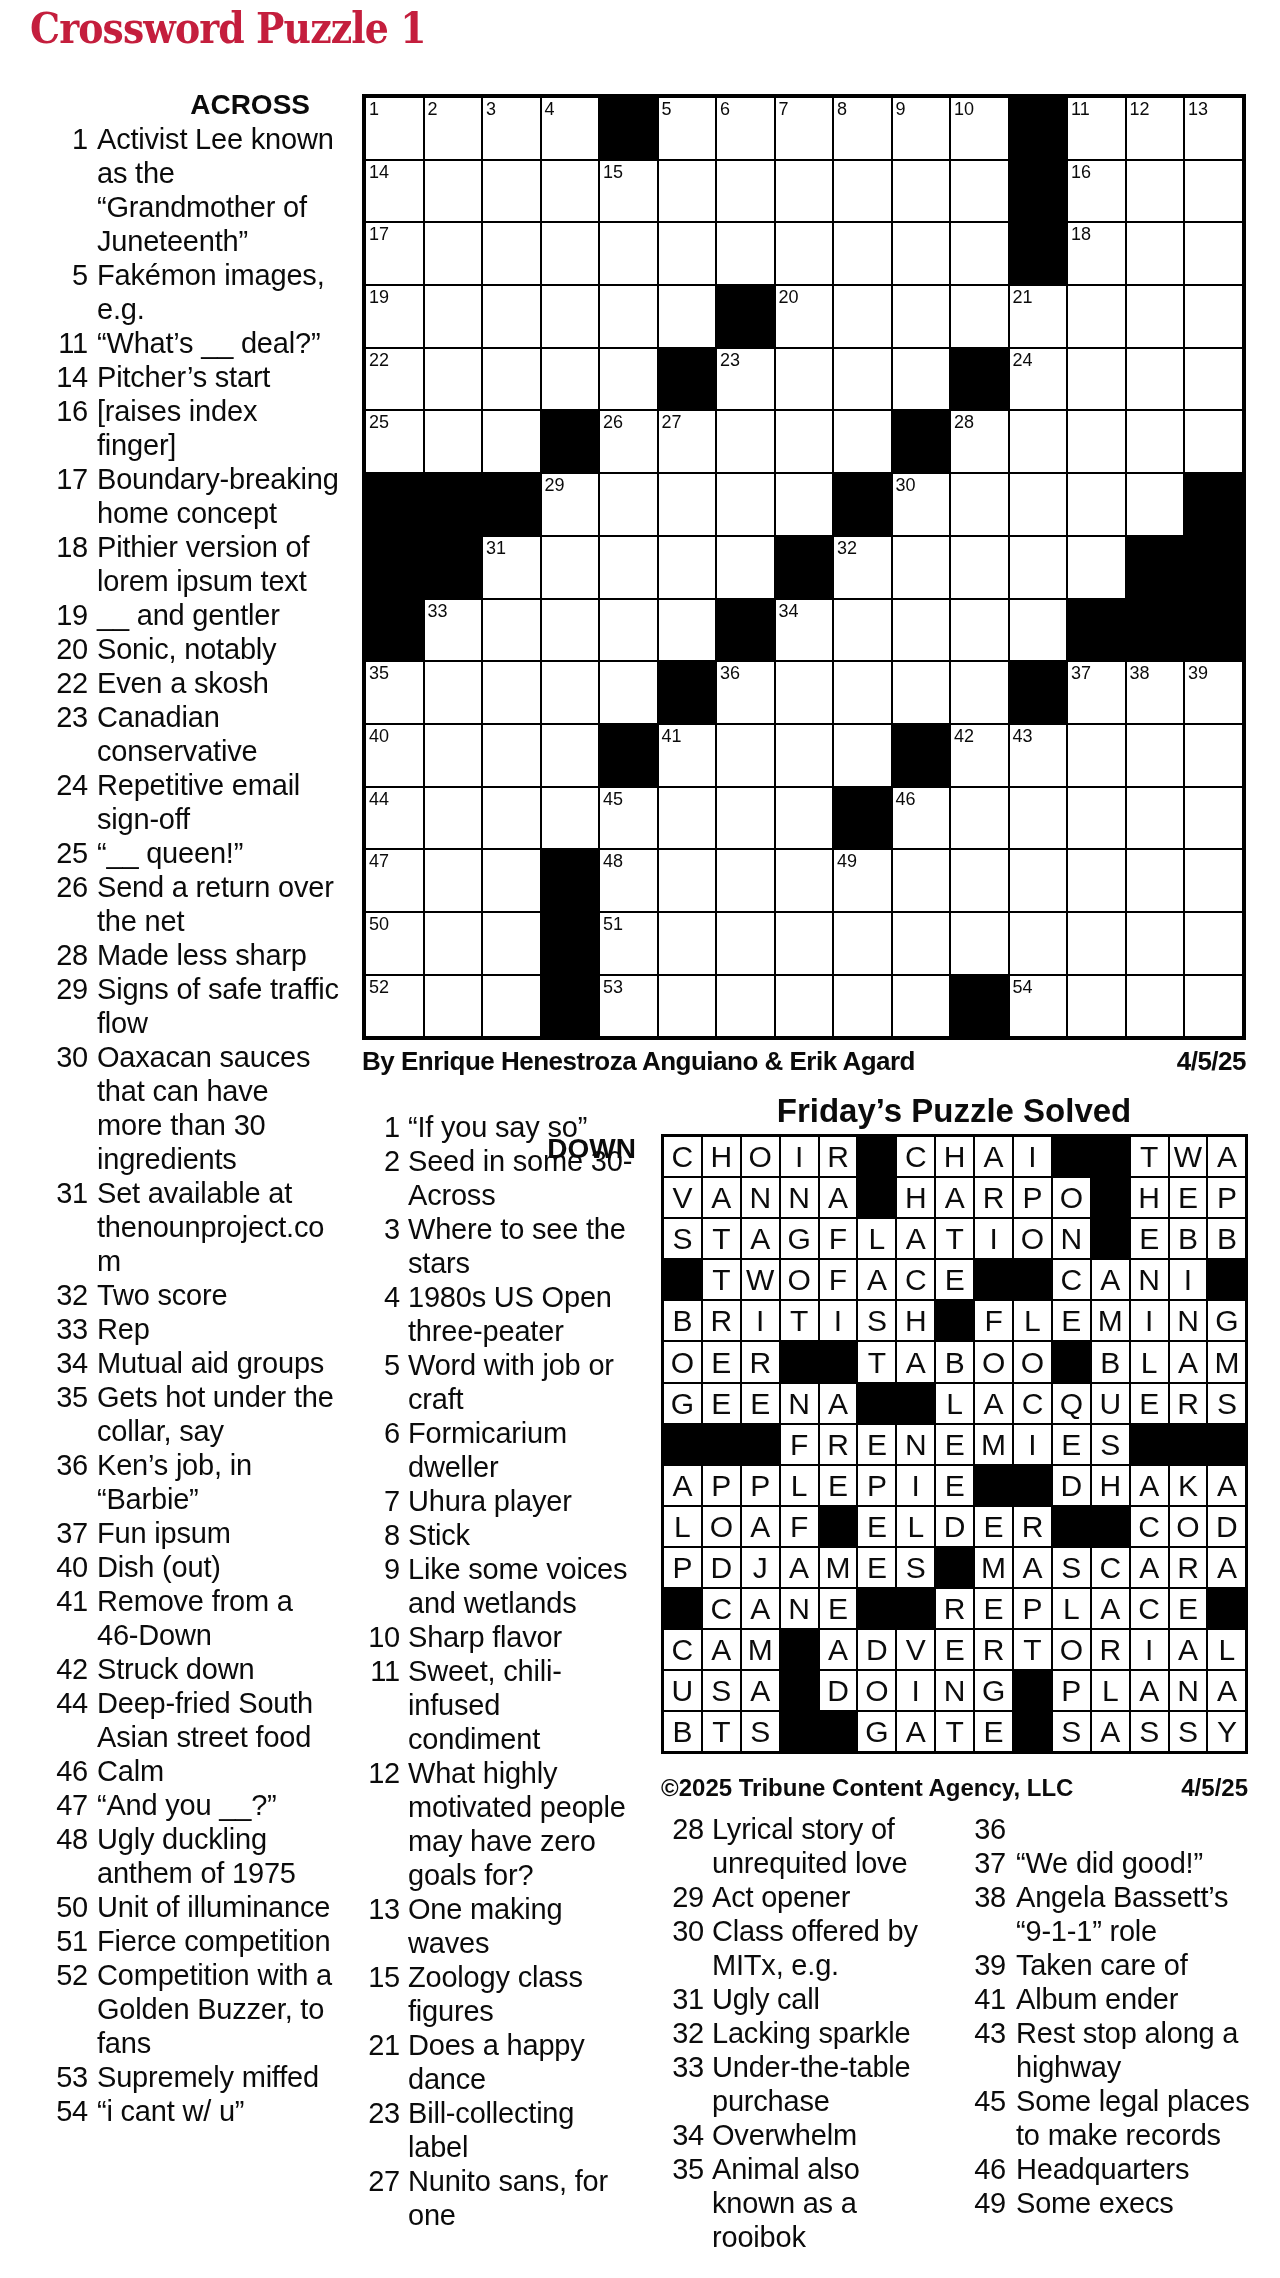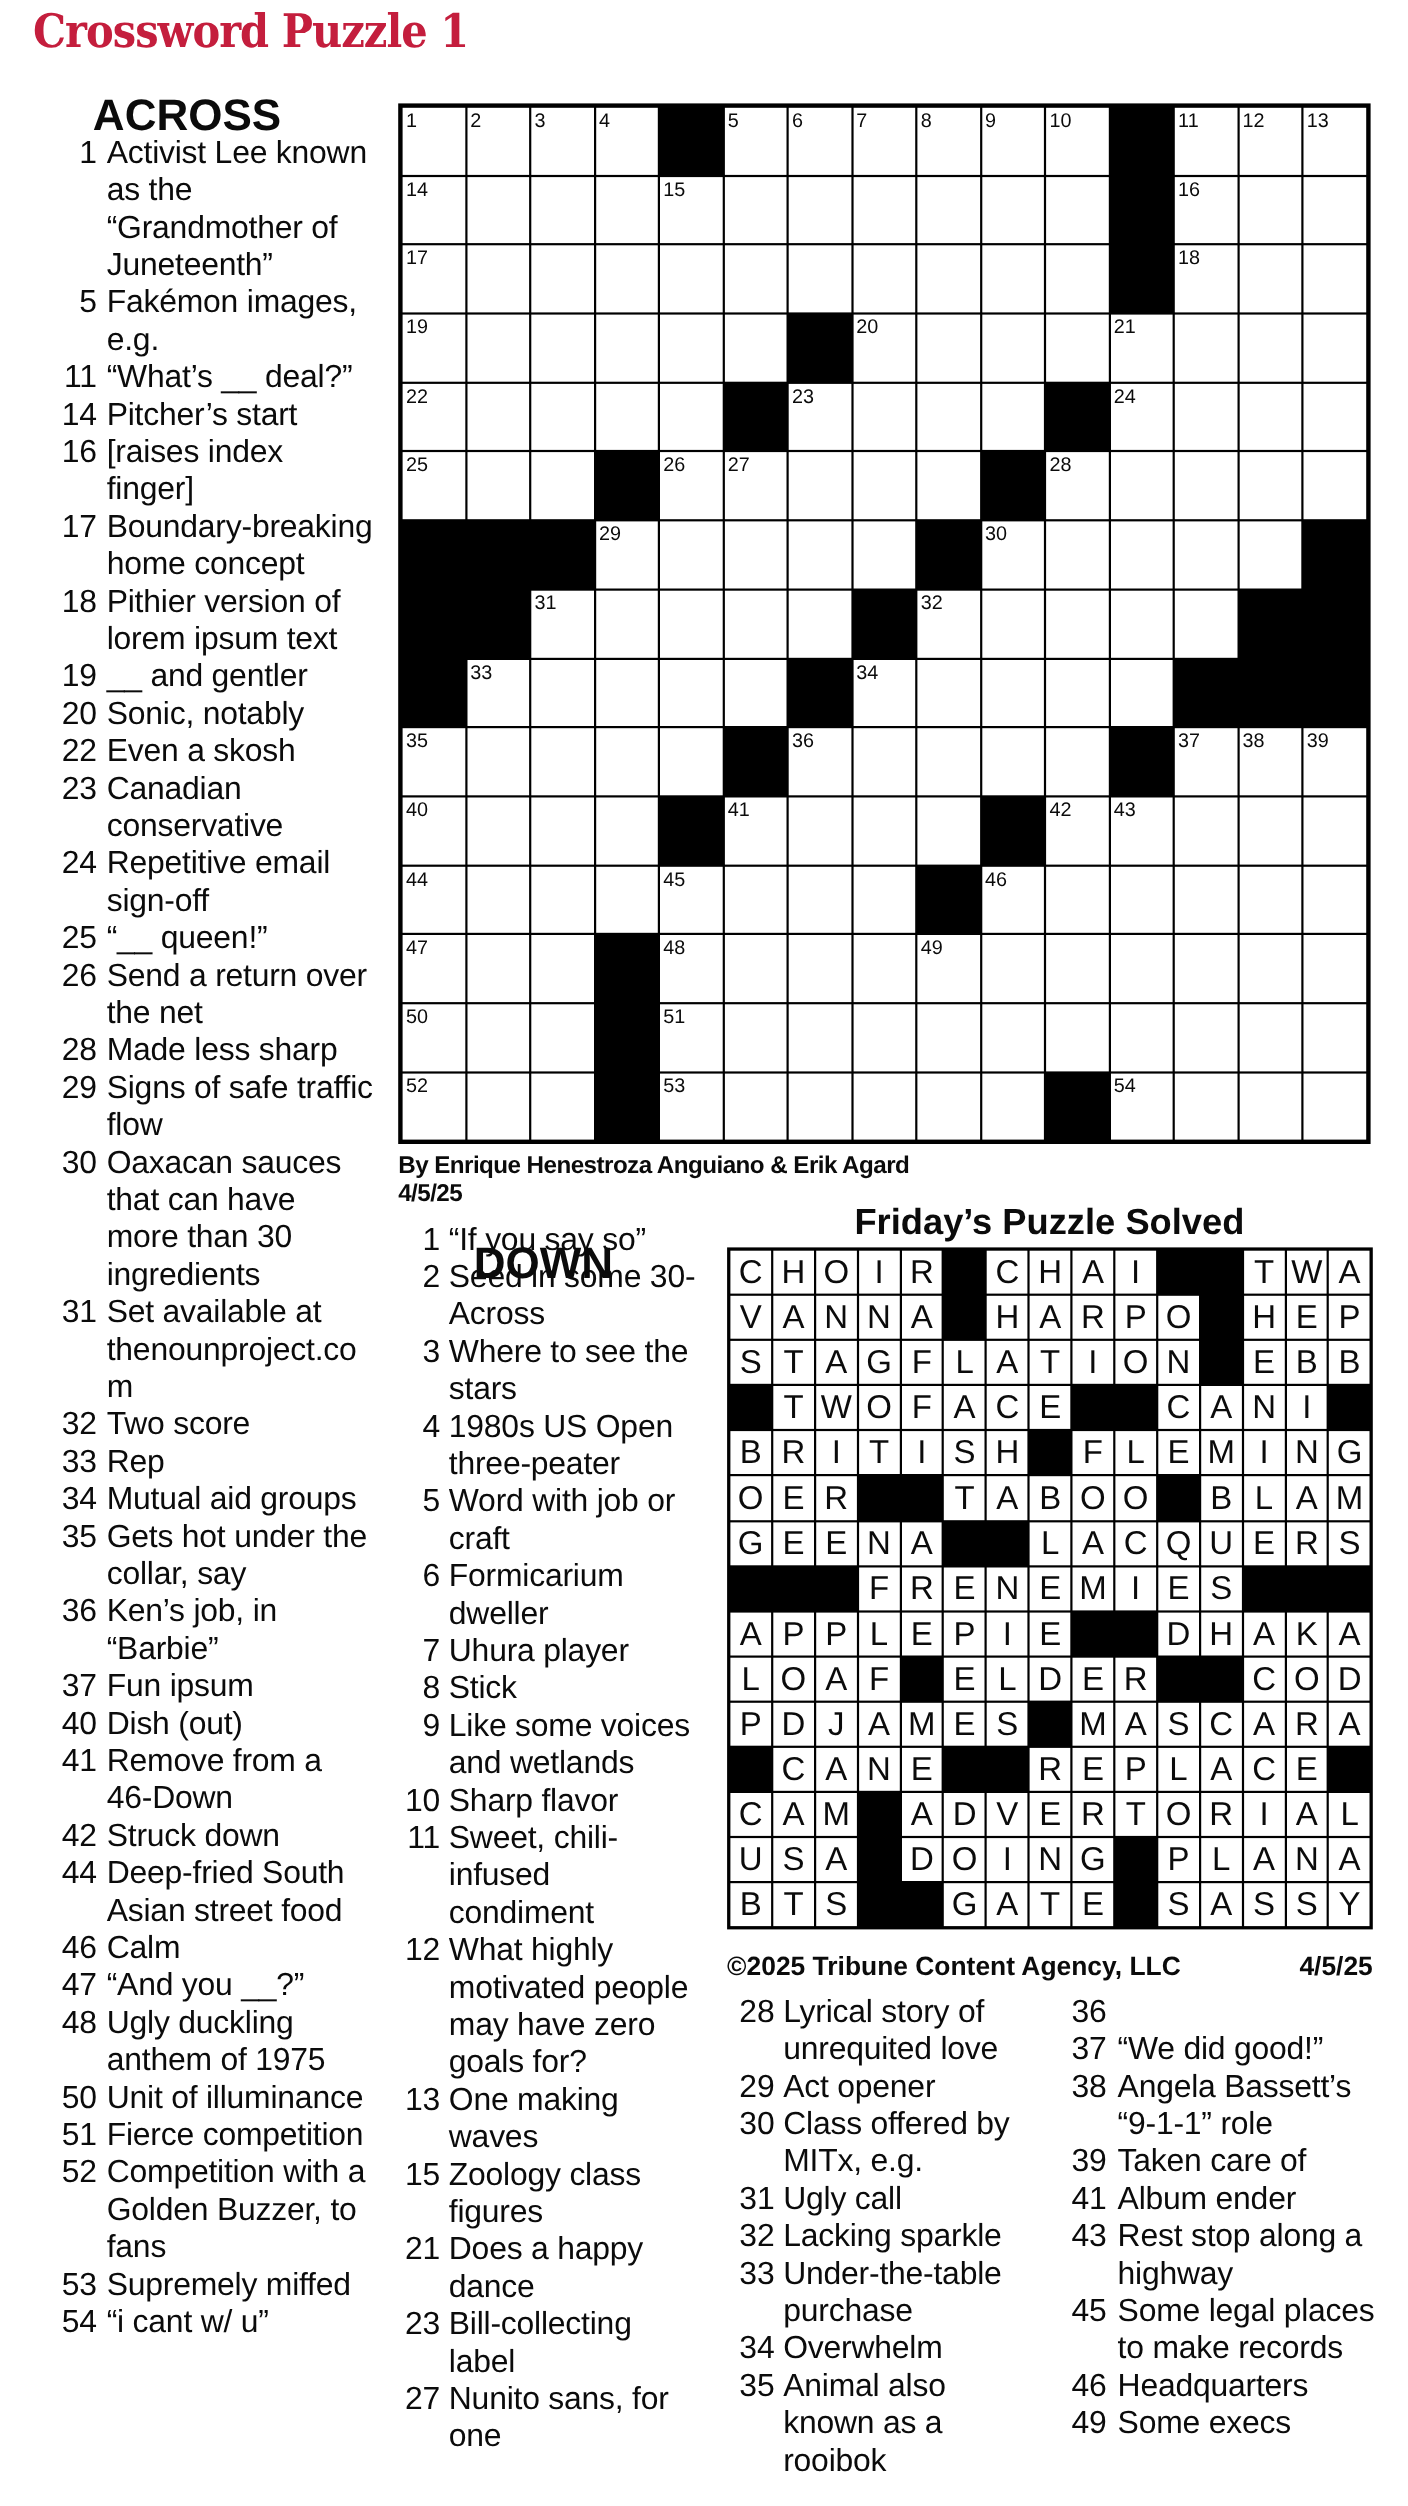--- a/index.html
+++ b/index.html
@@ -5,41 +5,41 @@
   html,body{margin:0;padding:0;}
   body{
     width:1280px;height:2278px;position:relative;background:#ffffff;
     color:#0b0b0b;font-family:"Liberation Sans",sans-serif;
   }
   .title{
     position:absolute;left:30px;top:4px;
     font-family:"DejaVu Serif",serif;font-weight:800;font-size:42px;
     letter-spacing:-1px;transform:scaleX(.9);transform-origin:left top;white-space:nowrap;
   }
-  .col-header{font-weight:bold;font-size:40px;line-height:34px;text-align:center;}
+  .col-header{font-weight:bold;font-size:28px;line-height:34px;text-align:right;}
   .clue-list{font-size:29px;line-height:34px;letter-spacing:-0.2px;}
   .clue{display:flex;align-items:flex-start;}
   .clue .n{flex:0 0 var(--numw);text-align:right;margin-right:var(--gap);}
   .clue .t{flex:1;overflow-wrap:break-word;word-break:break-word;}
   
   .across-col{position:absolute;left:30px;top:88px;width:309px;}
   .across-col .col-header{width:280px;}
   .across-col .clue-list{margin-top:0;position:absolute;top:34px;left:0;width:309px;--numw:58px;--gap:9px;}
   
   .eg{
     position:absolute;left:362px;top:94px;background:#000;padding:4px;
     display:grid;grid-template-columns:repeat(15,56.5px);grid-template-rows:repeat(15,60.7px);gap:2px;
   }
   .eg .c{background:#fff;position:relative;}
   .eg .c.b{background:#000;}
   .eg .num{position:absolute;top:0px;left:3px;font-size:18px;line-height:22px;}
   
   .byline-row{
     position:absolute;left:362px;top:1046px;width:884px;display:flex;
-    justify-content:space-between;font-weight:bold;font-size:22px;letter-spacing:-0.5px;white-space:nowrap;flex-direction:column;
+    justify-content:space-between;font-weight:bold;font-size:26px;letter-spacing:-0.5px;white-space:nowrap;
   }
   
   .down-col{position:absolute;left:352px;top:1132px;width:284px;}
   .down-col .col-header{width:284px;}
   .down-list{position:absolute;left:352px;top:1110px;width:284px;--numw:48px;--gap:8px;}
   
   .solved-header{position:absolute;left:660px;top:1092px;width:588px;text-align:center;font-weight:bold;font-size:33px;white-space:nowrap;}
   .sg{
     position:absolute;left:661px;top:1134px;background:#000;padding:3px;
     display:grid;grid-template-columns:repeat(15,36.9px);grid-template-rows:repeat(15,39.1px);gap:2px;

